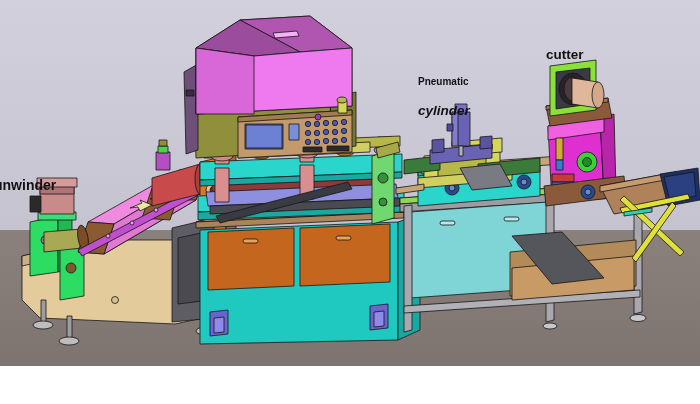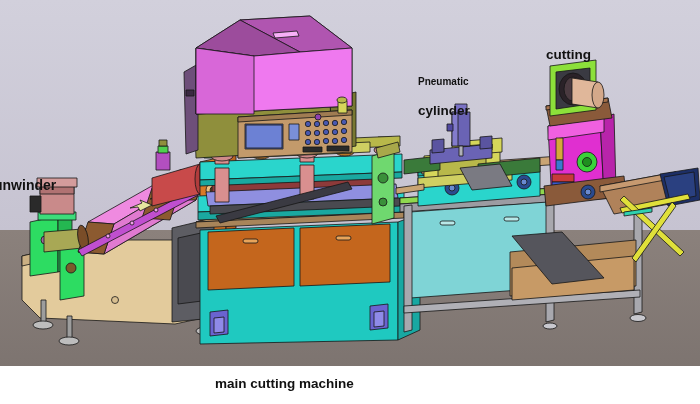--- a/index.html
+++ b/index.html
@@ -2,21 +2,21 @@
 <html><head>
 <meta charset="utf-8">
 <style>
   html,body{margin:0;padding:0;background:#ffffff;}
   body{font-family:"Liberation Sans", sans-serif;}
   #stage{position:relative;width:700px;height:404px;overflow:hidden;background:#ffffff;}
   #scene{position:absolute;left:0;top:0;width:700px;height:404px;}
   .lbl{position:absolute;font-weight:bold;color:#111111;letter-spacing:0px;white-space:nowrap;}
   #lbl-unwinder{left:-6px;top:177px;font-size:14px;}
   #lbl-pneu1{left:418px;top:76px;font-size:10px;}
-  #lbl-pneu2{left:418px;top:103px;font-size:13.5px;}
+  #lbl-pneu2{left:418px;top:103px;font-size:13.5px;font-style:italic;}
   #lbl-cutter{left:546px;top:47px;font-size:13.5px;}
   #lbl-main{left:215px;top:376px;font-size:13.5px;}
 </style>
 </head>
 <body>
 
 <div id="stage">
 
   <svg id="scene" viewBox="0 0 700 404" xmlns="http://www.w3.org/2000/svg" shape-rendering="geometricPrecision">
     <defs>
@@ -336,16 +336,15 @@
       </g>
 
       <polygon points="396,188 424,184 424,190 396,194" fill="#c9a474"></polygon>
 
     </g>
   </svg>
 
   <div class="lbl" id="lbl-unwinder">unwinder</div>
   <div class="lbl" id="lbl-pneu1">Pneumatic</div>
   <div class="lbl" id="lbl-pneu2">cylinder</div>
-  <div class="lbl" id="lbl-cutter">cutting</div>
-  <div class="lbl" id="lbl-main">main cutting machine</div>
+  <div class="lbl" id="lbl-cutter">cutter</div>
 
 </div>
 
 </body></html>

